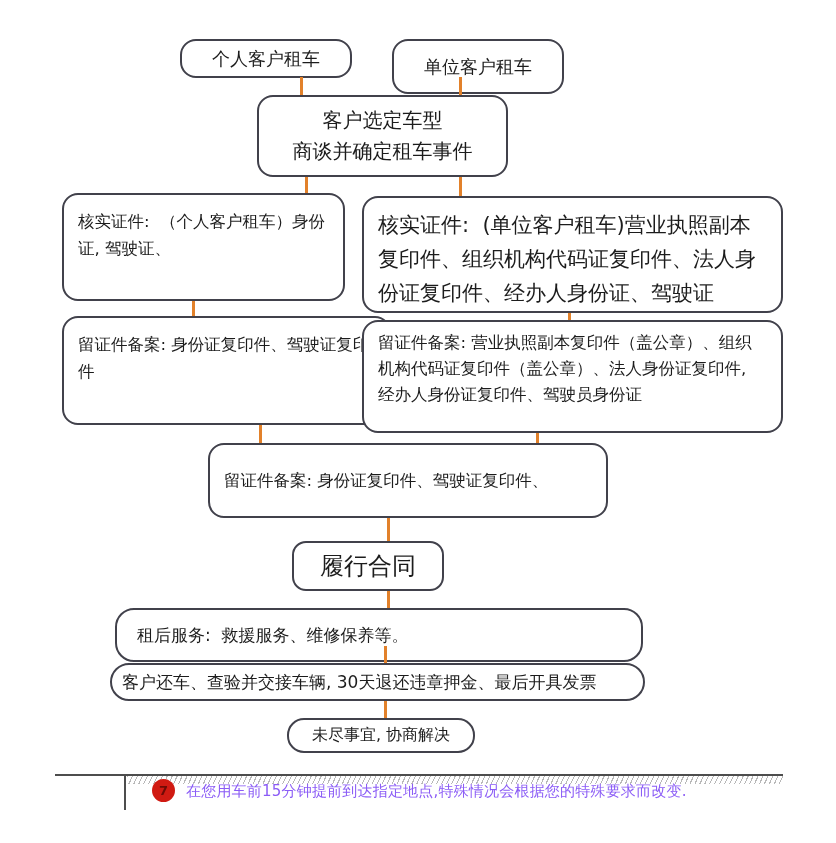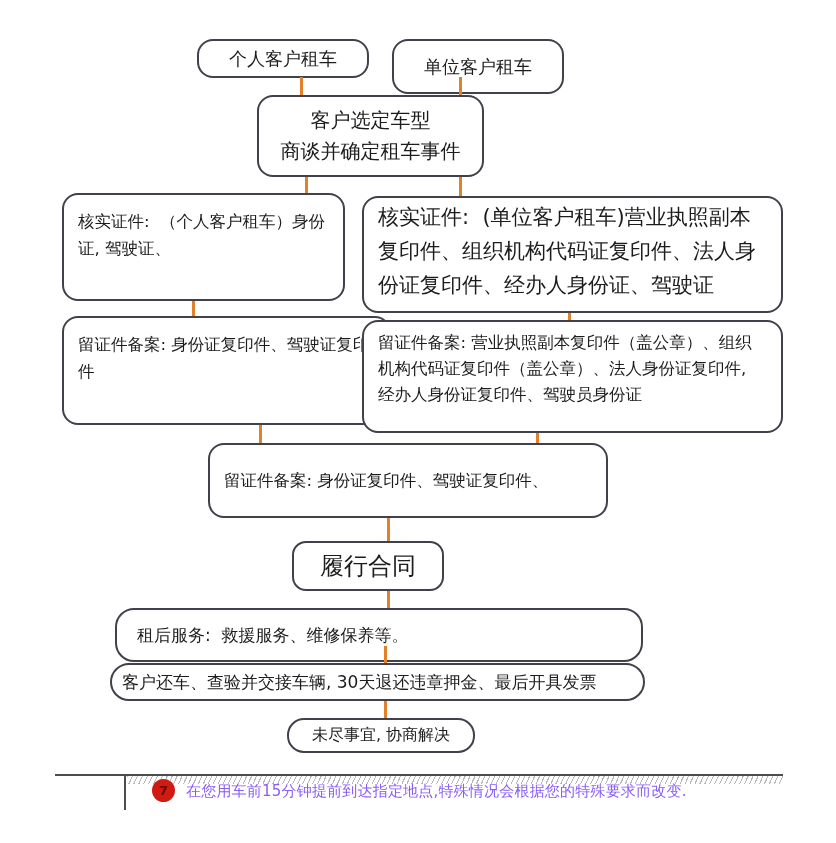--- a/index.html
+++ b/index.html
@@ -20,21 +20,21 @@
     display:flex;
   }
   .node.center{
     align-items:center;
     justify-content:center;
     text-align:center;
   }
   .node.left{
     align-items:flex-start;
     text-align:left;
-    padding:2px 14px;
+    padding:10px 14px;
     white-space:pre-wrap;
   }
   .node span{display:block;}
   .two-line{line-height:1.55;}
   .connector{
     position:absolute;
     width:3px;
     background:#e2812a;
   }
   .footer-hline{
@@ -69,31 +69,31 @@
     font-size:15px;
     color:#8b5cf6;
     letter-spacing:0.2px;
   }
 </style>
 </head>
 <body>
 
 <div class="canvas">
 
-  <div class="node center" style="left:197px;top:39px;width:172px;height:39px;font-size:18px;">
+  <div class="node center" style="left:180px;top:39px;width:172px;height:39px;font-size:18px;">
     <span>个人客户租车</span>
   </div>
   <div class="node center" style="left:392px;top:39px;width:172px;height:55px;font-size:18px;">
     <span>单位客户租车</span>
   </div>
 
   <div class="connector" style="left:300px;top:77px;height:18px;"></div>
   <div class="connector" style="left:459px;top:77px;height:18px;"></div>
 
-  <div class="node center" style="left:257px;top:95px;width:227px;height:82px;font-size:20px;">
+  <div class="node center" style="left:257px;top:95px;width:251px;height:82px;font-size:20px;">
     <div class="two-line">
       <span>客户选定车型</span>
       <span>商谈并确定租车事件</span>
     </div>
   </div>
 
   <div class="connector" style="left:305px;top:177px;height:16px;"></div>
   <div class="connector" style="left:459px;top:177px;height:19px;"></div>
 
   <div class="node left" style="left:62px;top:193px;width:283px;height:108px;font-size:16.5px;line-height:1.65;padding-top:13px;">

